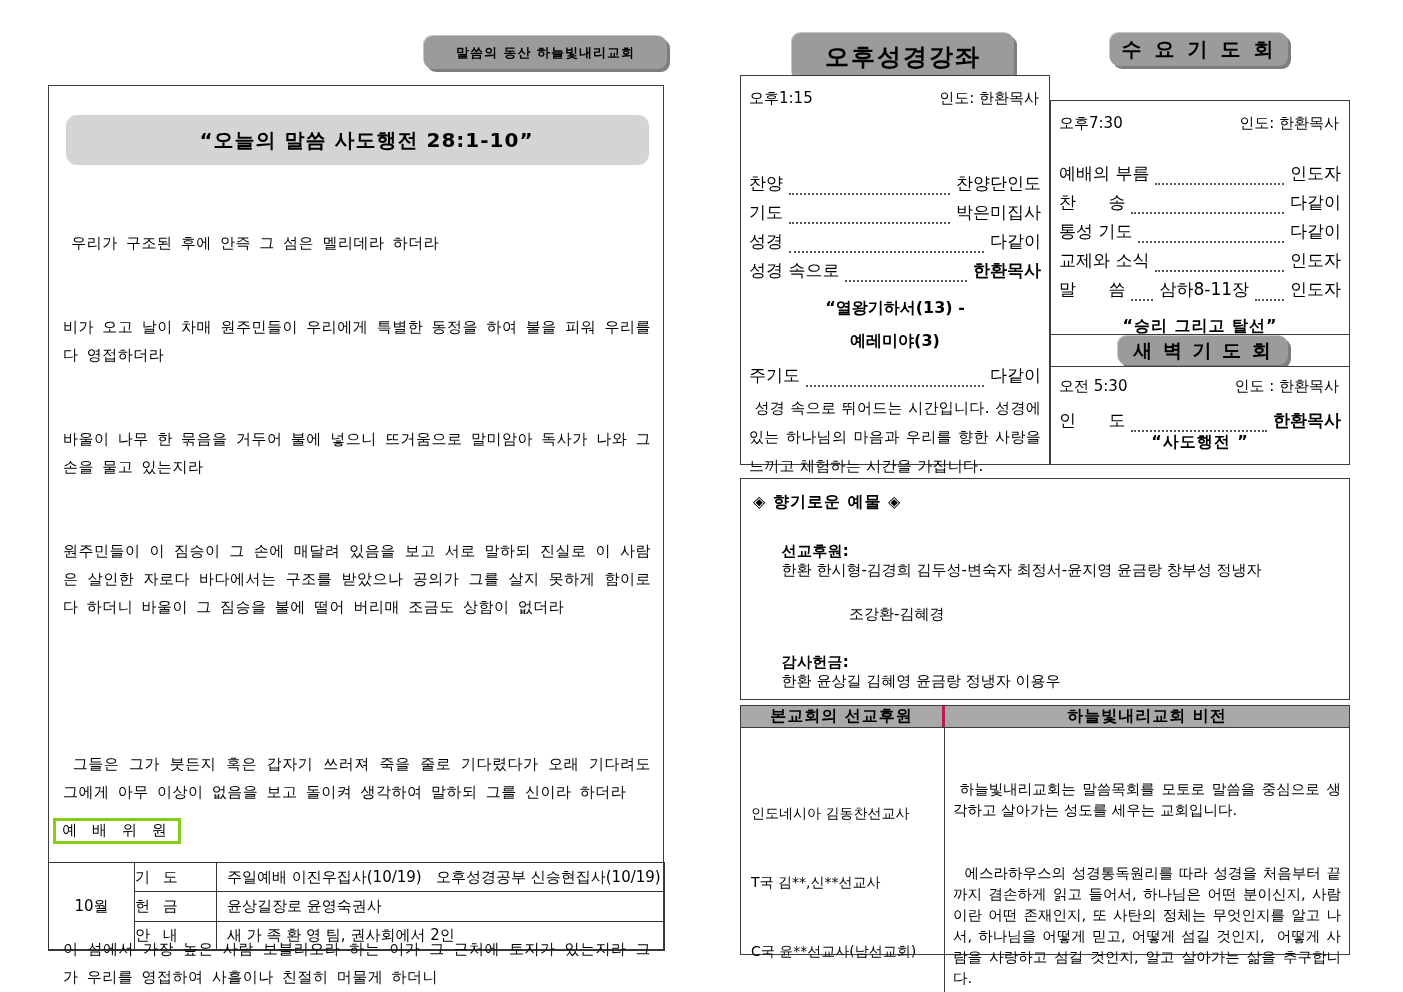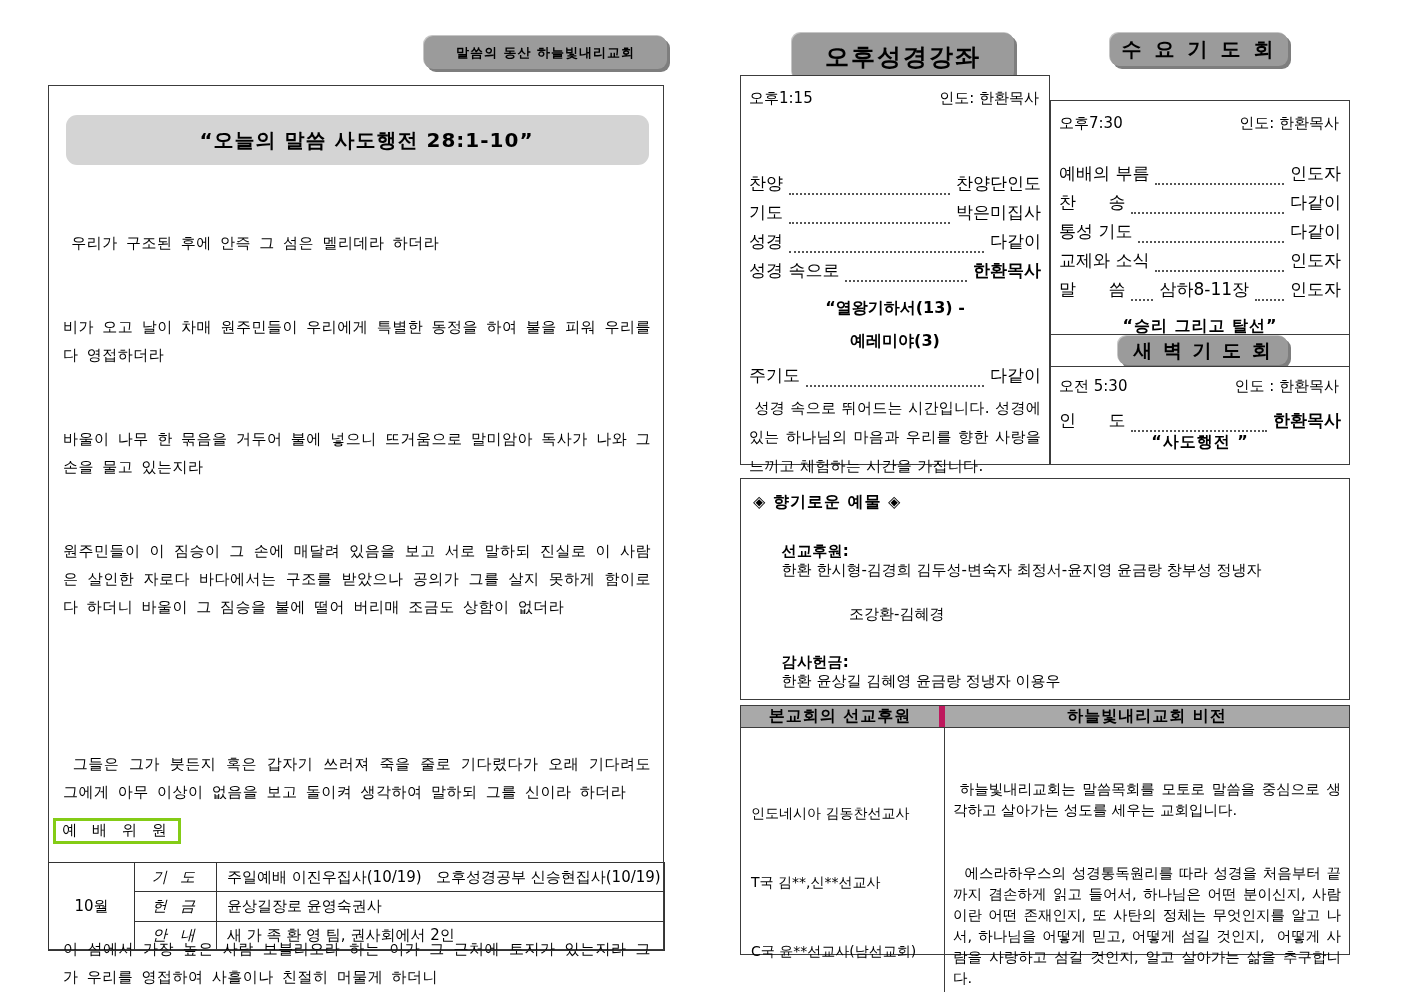--- a/index.html
+++ b/index.html
@@ -40,21 +40,21 @@
     position:absolute; left:4px; top:732px; width:128px; height:26px;
     border:3px solid #84cc16; display:flex; align-items:flex-start; justify-content:center;
     font-size:15px; letter-spacing:5px; background:#fff;
   }
   .committee-table{
     position:absolute; left:-1px; top:776px; width:617px; height:89px;
     border-collapse:collapse; font-size:15px;
   }
   .committee-table td{ border:1px solid #333; white-space:pre-wrap; }
   .committee-table .month{ width:86px; text-align:center; }
-  .committee-table .lbl{ width:82px; text-align:center; letter-spacing:4px;font-style:italic; }
+  .committee-table .lbl{ width:82px; text-align:left; letter-spacing:4px; }
   .committee-table .val{ padding-left:10px; }
 
   
   .box{ position:absolute; border:1px solid #3c3c3c; background:#fff; font-size:15px; }
   .afternoon{ left:740px; top:75px; width:310px; height:390px; }
   .wednesday{ left:1050px; top:100px; width:300px; height:247px; }
   .dawn-strip{ position:absolute; left:1050px; top:334px; width:300px; height:33px; border:1px solid #3c3c3c; background:#fff; }
   .dawn{ left:1050px; top:366px; width:300px; height:99px; }
 
   .meta{ display:flex; justify-content:space-between; padding:13px 10px 0 8px; font-size:15px; }
@@ -78,21 +78,21 @@
   
   .offerings{ left:740px; top:478px; width:610px; height:222px; padding:13px 12px 0; }
   .off-title{ font-weight:bold; font-size:16px; letter-spacing:1px; }
   .off-item{ font-size:15px; margin-top:11px; white-space:pre-wrap; }
   .off-item b{ letter-spacing:.3px; }
   .off-item.indent{ padding-left:96px; margin-top:7px; }
 
   
   .mv-table{ position:absolute; left:740px; top:705px; width:610px; height:250px; border:1px solid #3c3c3c; display:flex; flex-direction:column; background:#fff; }
   .mv-header{ display:flex; height:28px; background:#a9a9a9; border-bottom:1px solid #3c3c3c; font-weight:bold; font-size:16px; }
-  .mv-h-left{ width:204px; border-right:6px solid #be185d; display:flex; align-items:center; justify-content:center; letter-spacing:1px; }
+  .mv-h-left{ width:204px; border-right:3px solid #be185d; display:flex; align-items:center; justify-content:center; letter-spacing:1px; }
   .mv-h-right{ flex:1; display:flex; align-items:center; justify-content:center; letter-spacing:1px; }
   .mv-body{ flex:1; display:flex; }
   .mv-missions{ width:204px; border-right:1px solid #3c3c3c; padding:28px 8px 0 10px; font-size:14px; line-height:23px; white-space:pre-wrap; }
   .m-item{ height:23px; }
   .mv-vision{ flex:1; padding:9px 8px 0; font-size:14.5px; line-height:21px; text-align:justify; white-space:pre-wrap; }
   .mv-vision p{ margin:0; }
 </style>
 </head>
 <body>
 

